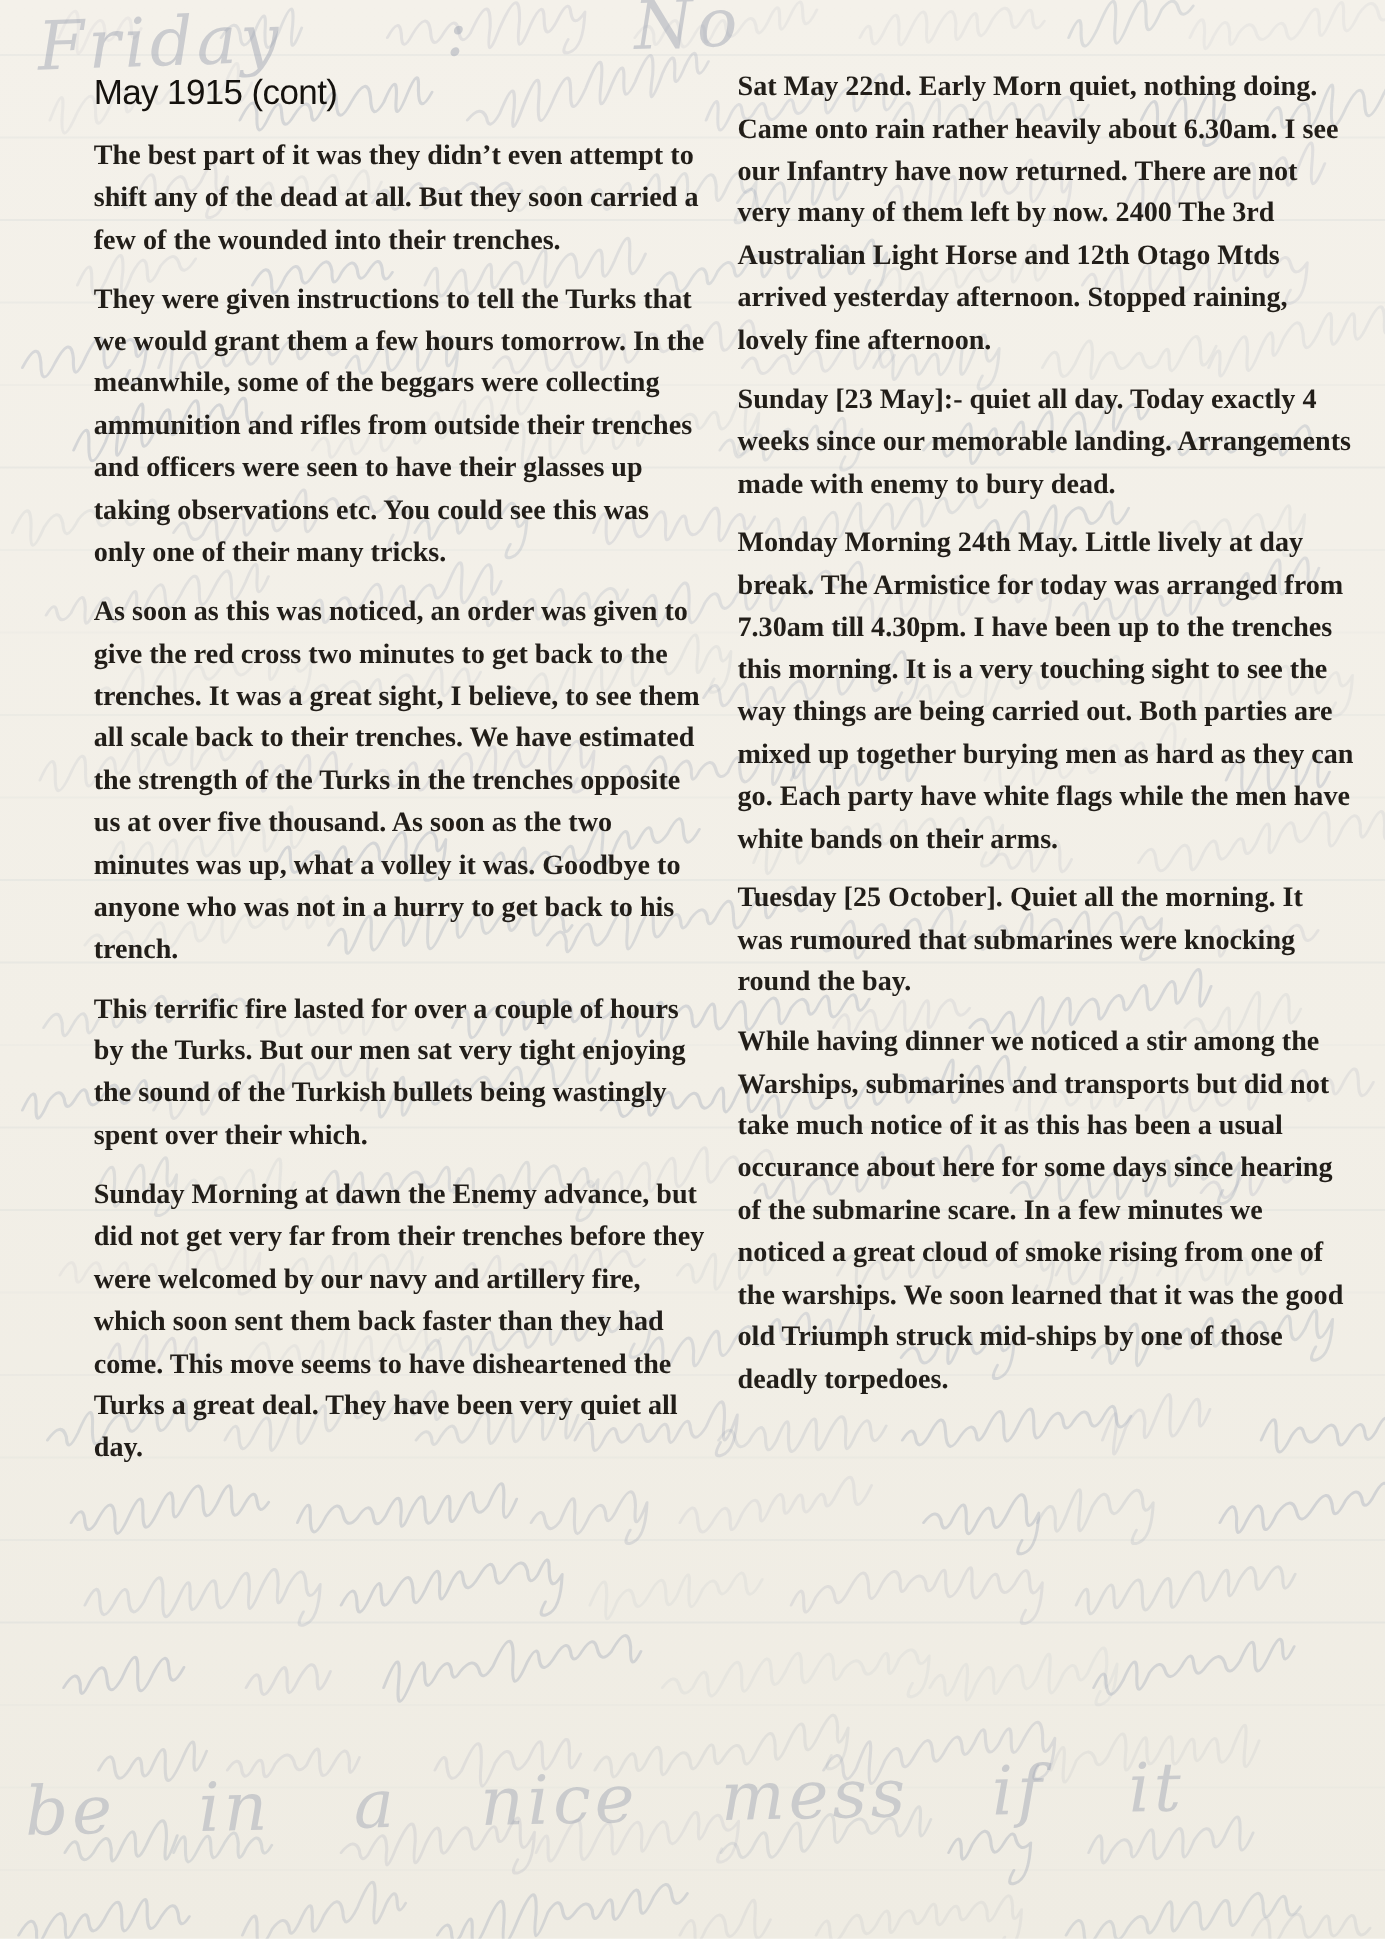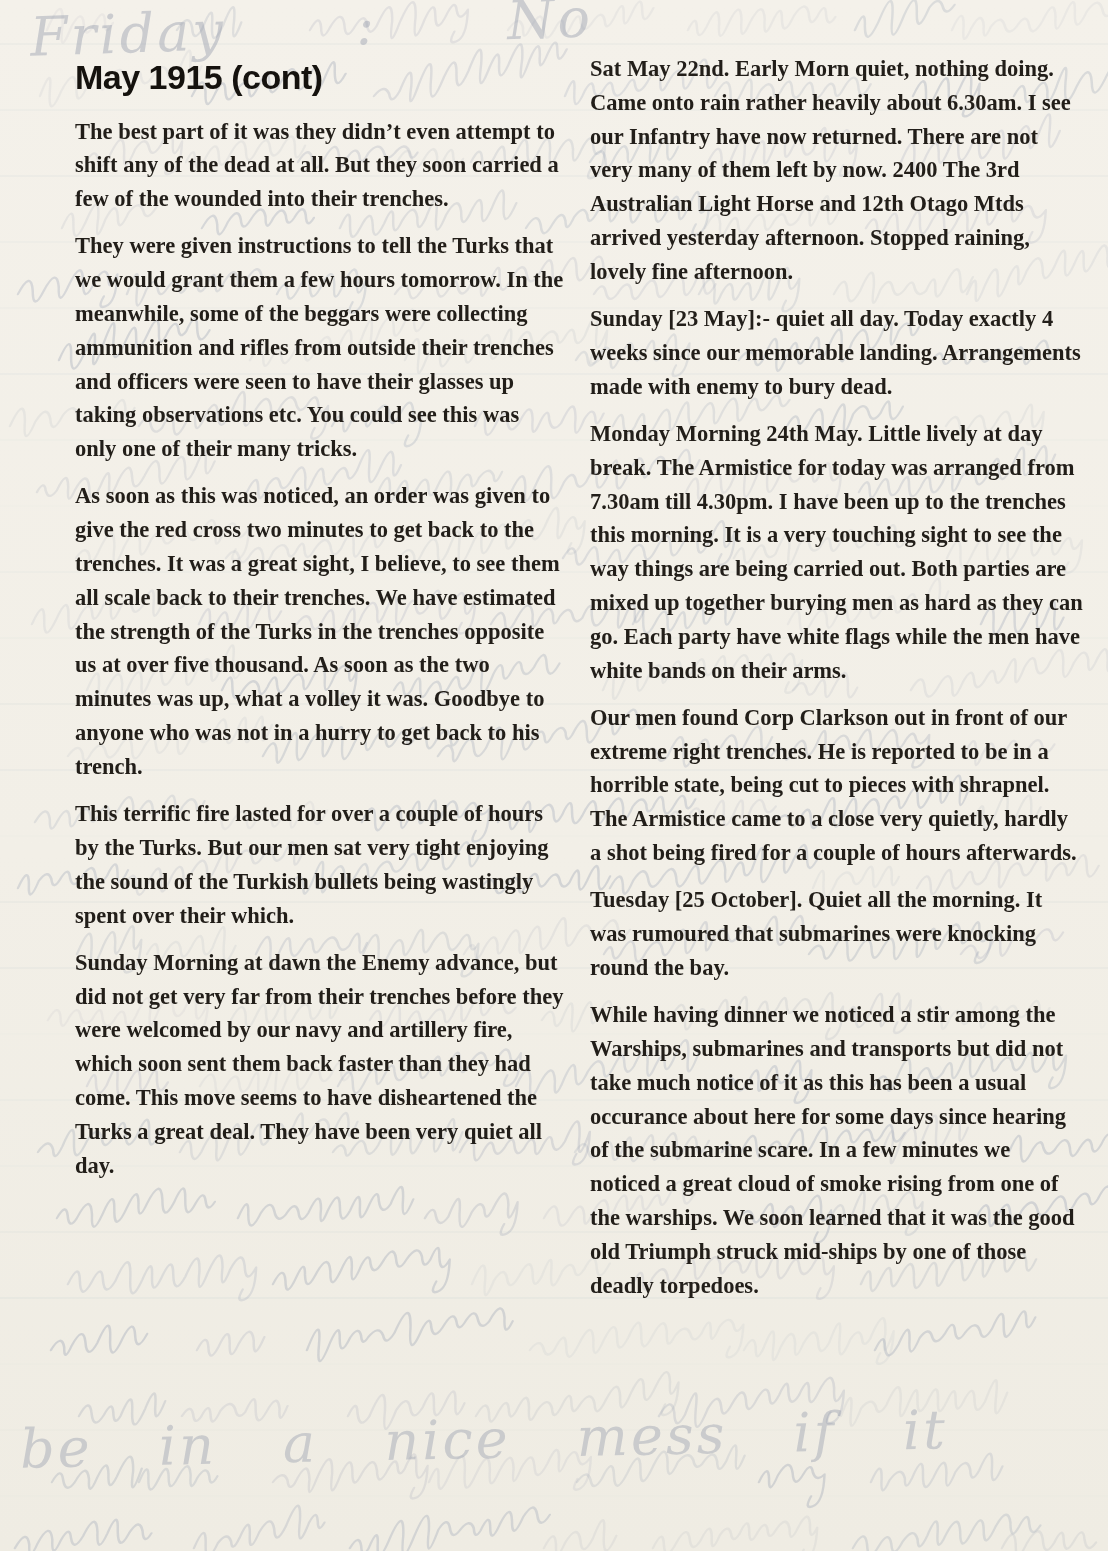--- a/index.html
+++ b/index.html
@@ -21,22 +21,22 @@
     white-space:nowrap;
     pointer-events:none;
   }
   .frag-top{left:30px;top:-4px;font-size:54px;opacity:.40;word-spacing:110px;letter-spacing:3px;transform:rotate(-2deg);}
   .frag-bottom{left:20px;top:1408px;font-size:54px;opacity:.38;word-spacing:46px;letter-spacing:3px;transform:rotate(-1.2deg);}
   .col{position:absolute;font-size:22.5px;line-height:33.8px;text-align:left;}
   .col-left{left:75px;top:56px;width:489px;}
   .col-right{left:590px;top:52px;width:493px;}
   h1{
     font-family:"Liberation Sans",sans-serif;
-    font-weight:700;
-    font-size:34px;
+    font-weight:400;
+    font-size:28px;
     line-height:1.25;
     letter-spacing:-0.5px;
     color:#15120e;
     margin:0 0 16px 0;
   }
   p{margin:0 0 13.5px 0;font-weight:bold;}
 </style>
 </head>
 <body>
 
@@ -243,18 +243,17 @@
     <p>They were given instructions to tell the Turks that we would grant them a few hours tomorrow.  In the meanwhile, some of the beggars were collecting ammunition and rifles from outside their trenches and officers were seen to have their glasses up taking observations etc. You could see this was only one of their many tricks.</p>
     <p>As soon as this was noticed, an order was given to give the red cross two minutes to get back to the trenches. It was a great sight, I believe, to see them all scale back to their trenches.  We have estimated the strength of the Turks in the trenches opposite us at over five thousand.  As soon as the two minutes was up, what a volley it was.  Goodbye to anyone who was not in a hurry to get back to his trench.</p>
     <p>This terrific fire lasted for over a couple of hours by the Turks. But our men sat very tight enjoying the sound of the Turkish bullets being wastingly spent over their which.</p>
     <p>Sunday Morning at dawn the Enemy advance, but did not get very far from their trenches before they were welcomed by our navy and artillery fire, which soon sent them back faster than they had come.  This move seems to have disheartened the Turks a great deal. They have been very quiet all day.</p>
   </div>
 
   <div class="col col-right">
     <p>Sat May 22nd. Early Morn quiet, nothing doing. Came onto rain rather heavily about 6.30am.  I see our Infantry have now returned. There are not very many of them left by now. 2400 The 3rd Australian Light Horse and 12th Otago Mtds arrived yesterday afternoon.  Stopped raining, lovely fine afternoon.</p>
     <p>Sunday [23 May]:- quiet all day. Today exactly 4 weeks since our memorable landing. Arrangements made with enemy to bury dead.</p>
     <p>Monday Morning 24th May.  Little lively at day break. The Armistice for today was arranged from 7.30am till 4.30pm.  I have been up to the trenches this morning.  It is a very touching sight to see the way things are being carried out. Both parties are mixed up together burying men as hard as they can go.  Each party have white flags while the men have white bands on their arms.</p>
-    <p>Our men found Corp Clarkson out in front of our extreme right trenches. He is reported to be in a horrible state, being cut to pieces with shrapnel.  The Armistice came to a close very quietly, hardly a shot being fired for a couple of hours afterwards.</p>
     <p>Tuesday [25 October].  Quiet all the morning.  It was rumoured that submarines were knocking round the bay.</p>
     <p>While having dinner we noticed a stir among the Warships, submarines and transports but did not take much notice of it as this has been a usual occurance about here for some days since hearing of the submarine scare.  In a few minutes we noticed a great cloud of smoke rising from one of the warships.   We soon learned that it was the good old Triumph struck mid-ships by one of those deadly torpedoes.</p>
   </div>
 
 </div>
 
 </body></html>

